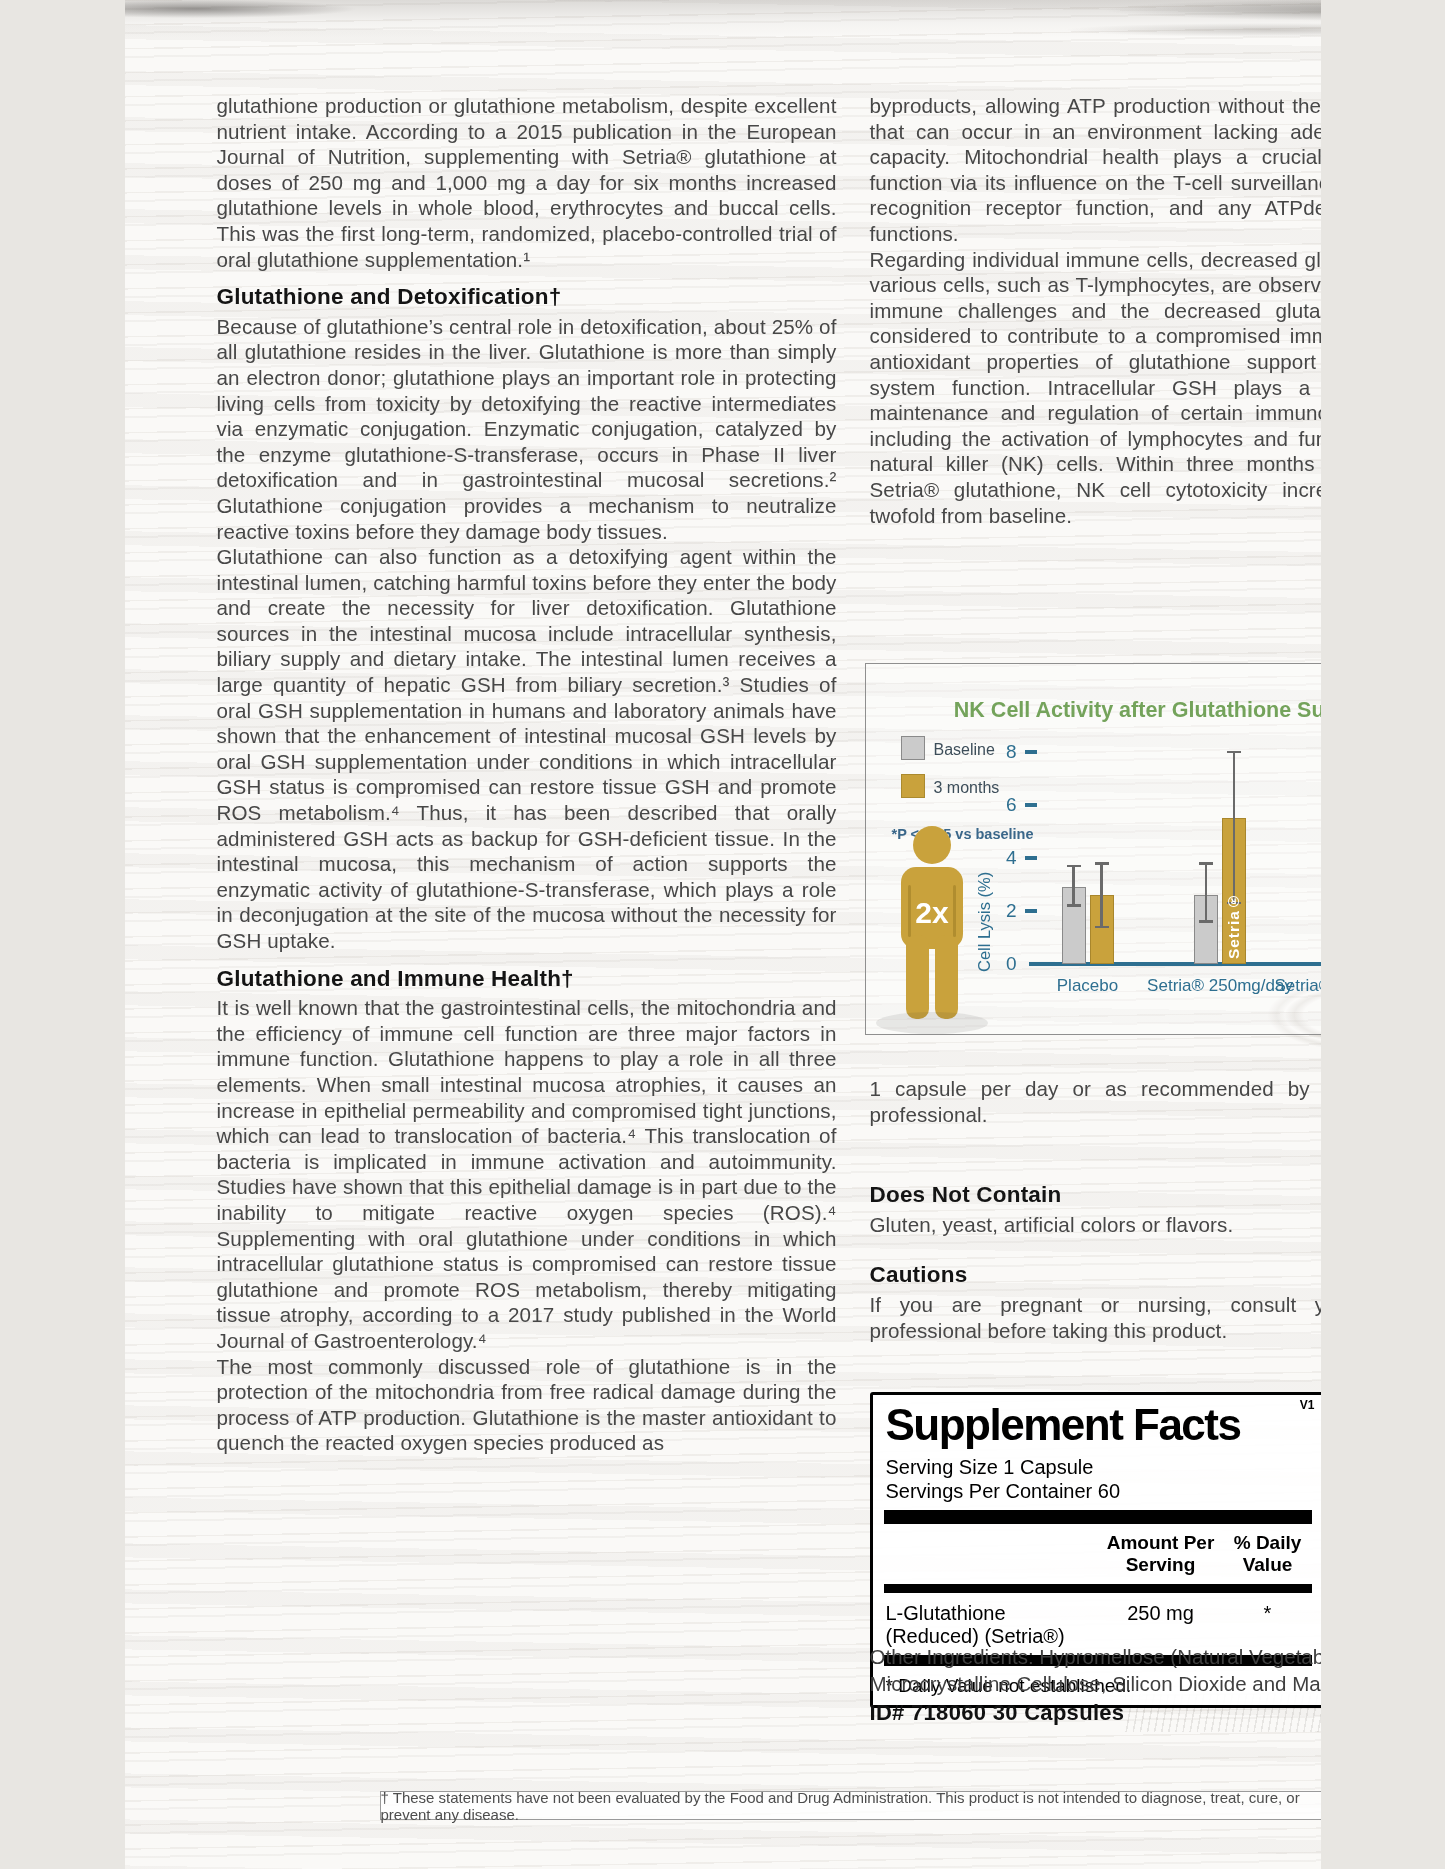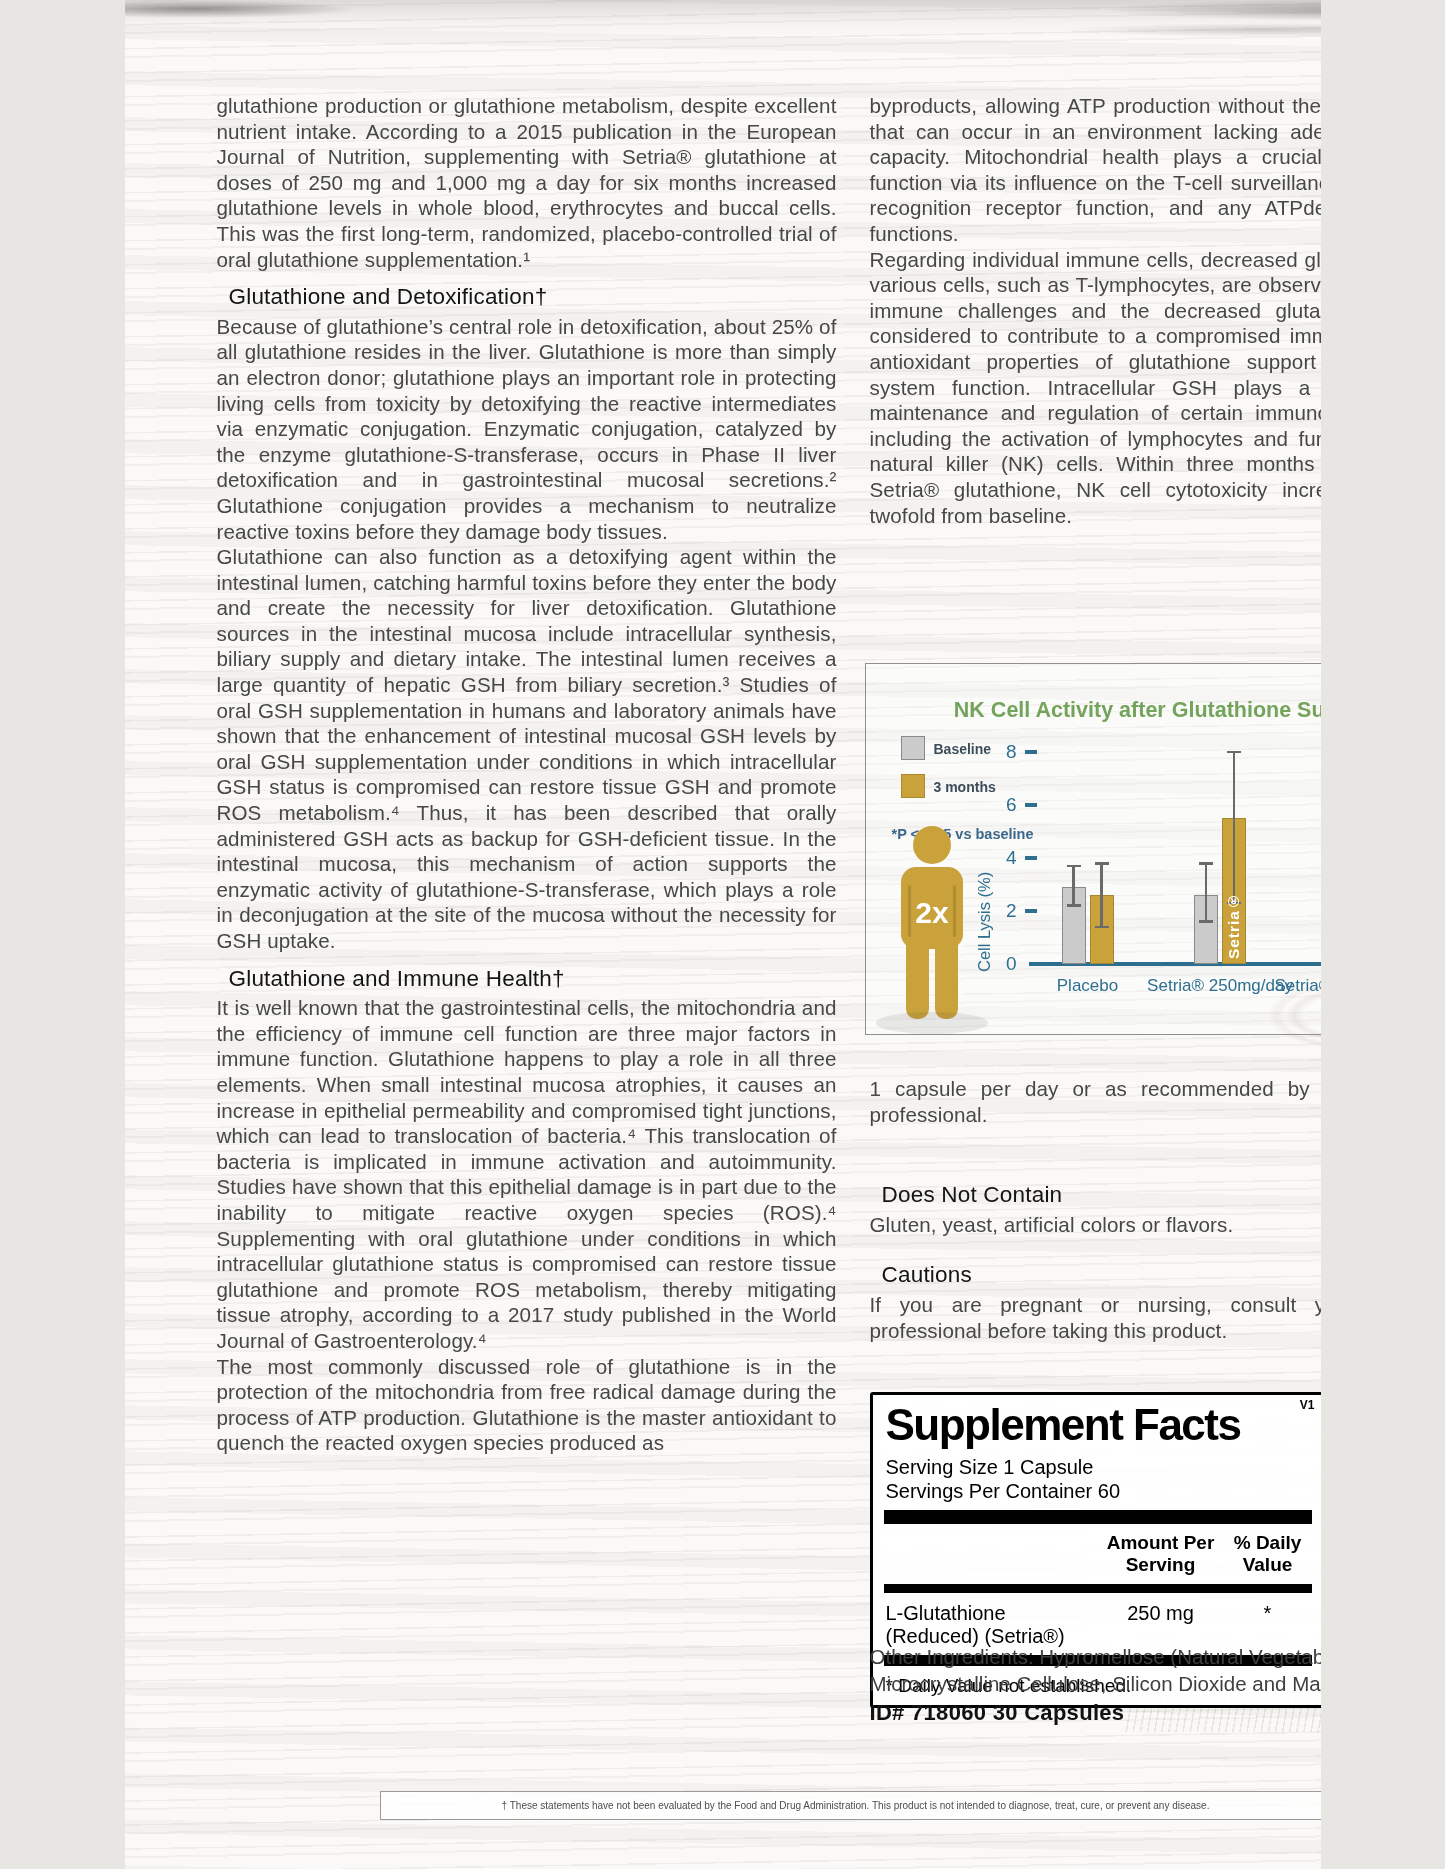--- a/index.html
+++ b/index.html
@@ -16,32 +16,32 @@
       radial-gradient(ellipse 300px 10px at 1150px 30px, rgba(120,115,110,0.32), transparent 70%),
       linear-gradient(180deg, rgba(130,125,120,0.25), rgba(130,125,120,0.05) 60%, transparent);}
   .knot{position:absolute;left:1095px;top:950px;width:270px;height:130px;pointer-events:none;
     background:radial-gradient(ellipse 50% 42% at 50% 50%, transparent 38%, rgba(125,115,100,0.15) 45%, transparent 52%, rgba(125,115,100,0.11) 58%, transparent 65%);}
   .scratch{position:absolute;left:1000px;top:1694px;width:440px;height:38px;opacity:.45;pointer-events:none;
     background:repeating-linear-gradient(100deg, rgba(110,105,98,0.3) 0 1.5px, transparent 1.5px 7px);}
 
   .col{position:absolute;width:620px;}
   .body-text{font-size:20.6px;line-height:25.6px;text-align:justify;color:#474747;letter-spacing:0.1px;}
   .body-text p{margin:0;}
-  .col-heading{font-size:22.5px;font-weight:normal;color:#141414;margin:12px 12px 4px;letter-spacing:0.2px;}
+  .col-heading{font-size:22.5px;font-weight:bold;color:#141414;margin:12px 0 4px;letter-spacing:0.2px;}
   .section{position:absolute;width:620px;}
 
   
   .chart-box{position:absolute;left:740px;top:663px;width:618px;height:372px;
     border:1.5px solid #8f8f8f;background:rgba(255,255,255,0.3);box-sizing:border-box;}
   .chart-title{position:absolute;top:34px;left:20px;right:10px;text-align:right;
     font-size:21.5px;font-weight:bold;color:var(--c-title,#74a35b);}
   .legend-swatch{position:absolute;width:24px;height:24px;box-sizing:border-box;}
   .legend-swatch.base{left:35px;top:72px;border:1px solid #8a8a8a;background:var(--c-gray,#cbcbcb);}
   .legend-swatch.gold{left:35px;top:110px;border:1px solid #ab8a2e;background:var(--c-gold,#c9a23c);}
-  .legend-label{position:absolute;font-size:14px;font-weight:bold;color:var(--c-legend,#3c4d59);}
+  .legend-label{position:absolute;font-size:16px;font-weight:normal;color:var(--c-legend,#3c4d59);}
   .legend-label.base{left:68px;top:77px;}
   .legend-label.gold{left:68px;top:115px;}
   .chart-note{position:absolute;left:26px;top:162px;font-size:14.5px;font-weight:600;color:#3a678a;}
   .person{position:absolute;left:26px;top:158px;width:80px;height:202px;}
   .person-shadow{position:absolute;left:10px;top:348px;width:112px;height:22px;border-radius:50%;background:rgba(60,60,60,0.10);}
   .plot{position:absolute;left:165px;top:67px;width:412px;height:233px;}
   .axis-line{position:absolute;left:-2px;bottom:-2px;width:412px;height:4px;background:var(--c-axis,#2e6f90);}
   .ytick-label{position:absolute;left:-40px;width:26px;text-align:right;font-size:19px;color:var(--c-axis,#2e6f90);}
   .ytick-dash{position:absolute;left:-6px;width:12px;height:4px;background:var(--c-axis,#2e6f90);}
   .ylabel{position:absolute;left:-56px;bottom:-48px;height:180px;writing-mode:vertical-rl;transform:rotate(180deg);
@@ -76,21 +76,21 @@
   .supp-row .nm{flex:1;}
   .supp-row .amt{width:130px;text-align:center;}
   .supp-row .dvv{width:84px;text-align:center;}
   .supp-foot{font-size:19px;margin-top:9px;}
 
   .other-ing{position:absolute;left:745px;top:1643px;width:640px;font-size:20.5px;line-height:27px;color:#3f3f3f;}
   .id-line{position:absolute;left:745px;top:1700px;font-size:22px;font-weight:bold;color:#111;letter-spacing:0.3px;}
 
   .footer-box{position:absolute;left:255px;top:1791px;width:952px;height:29px;border:1.5px solid #9a9a9a;
     background:rgba(255,255,255,0.8);display:flex;align-items:center;justify-content:center;
-    font-size:10px;color:#4d4d4d;box-sizing:border-box;}
+    font-size:15px;color:#4d4d4d;box-sizing:border-box;}
 </style>
 </head>
 <body>
 
 <div class="page">
   <div class="grime-top"></div>
   <div class="knot"></div>
   <div class="scratch"></div>
 
   <div class="col body-text" style="left:92px;top:93px;">

